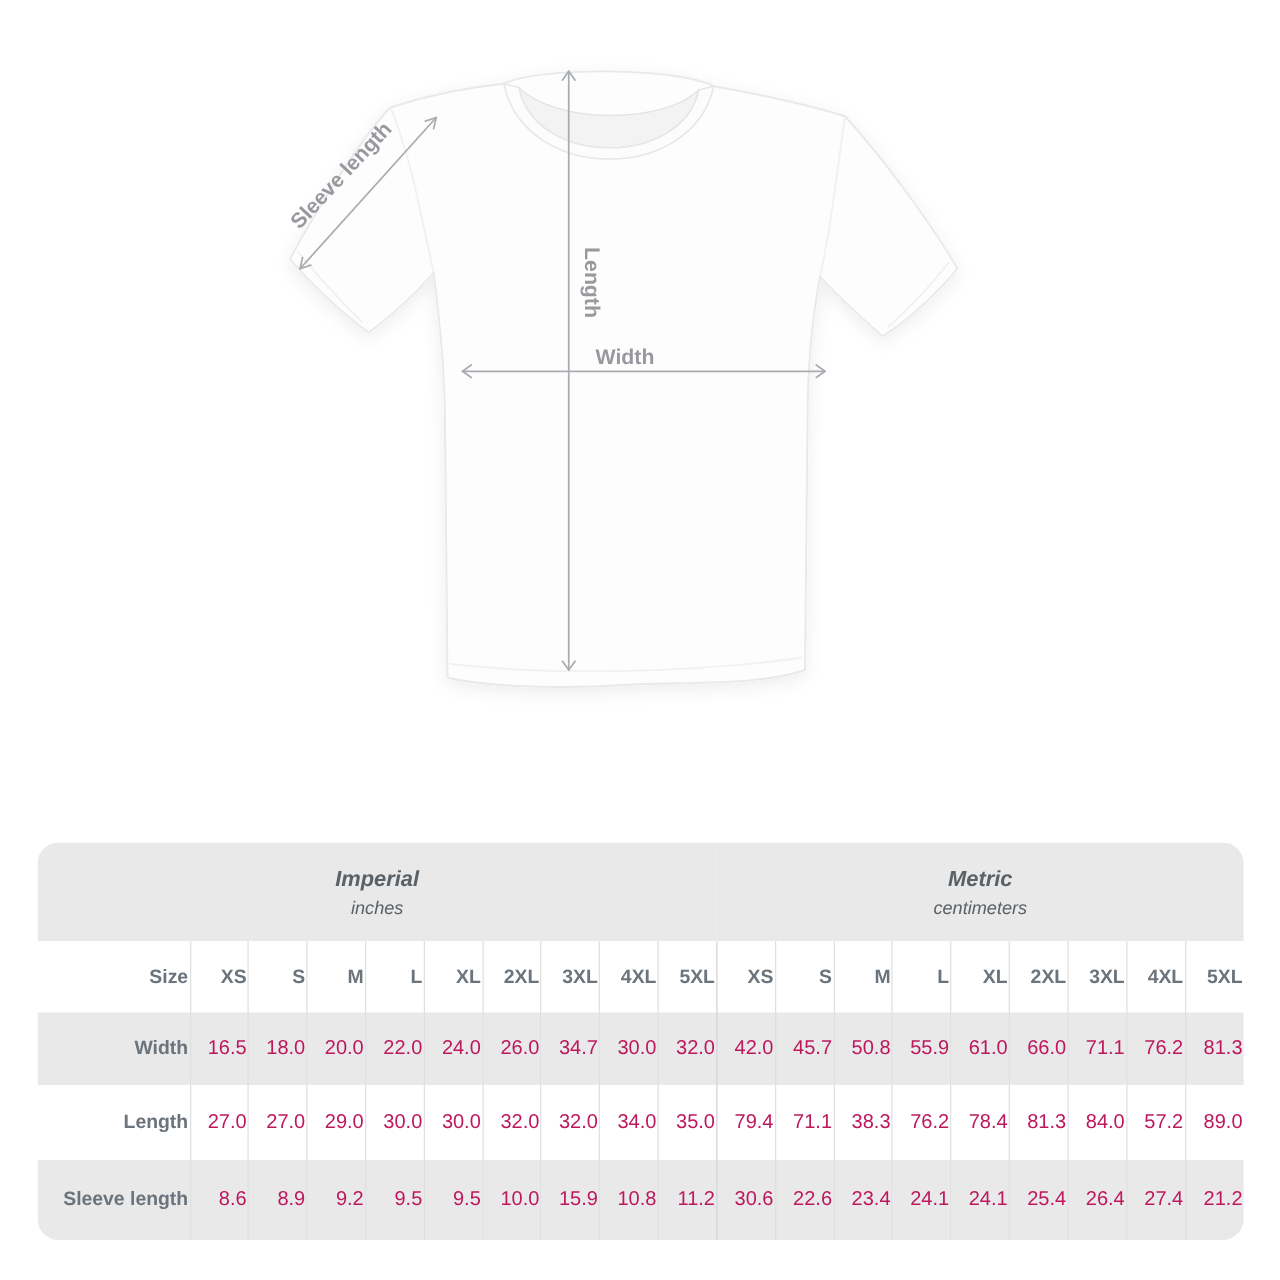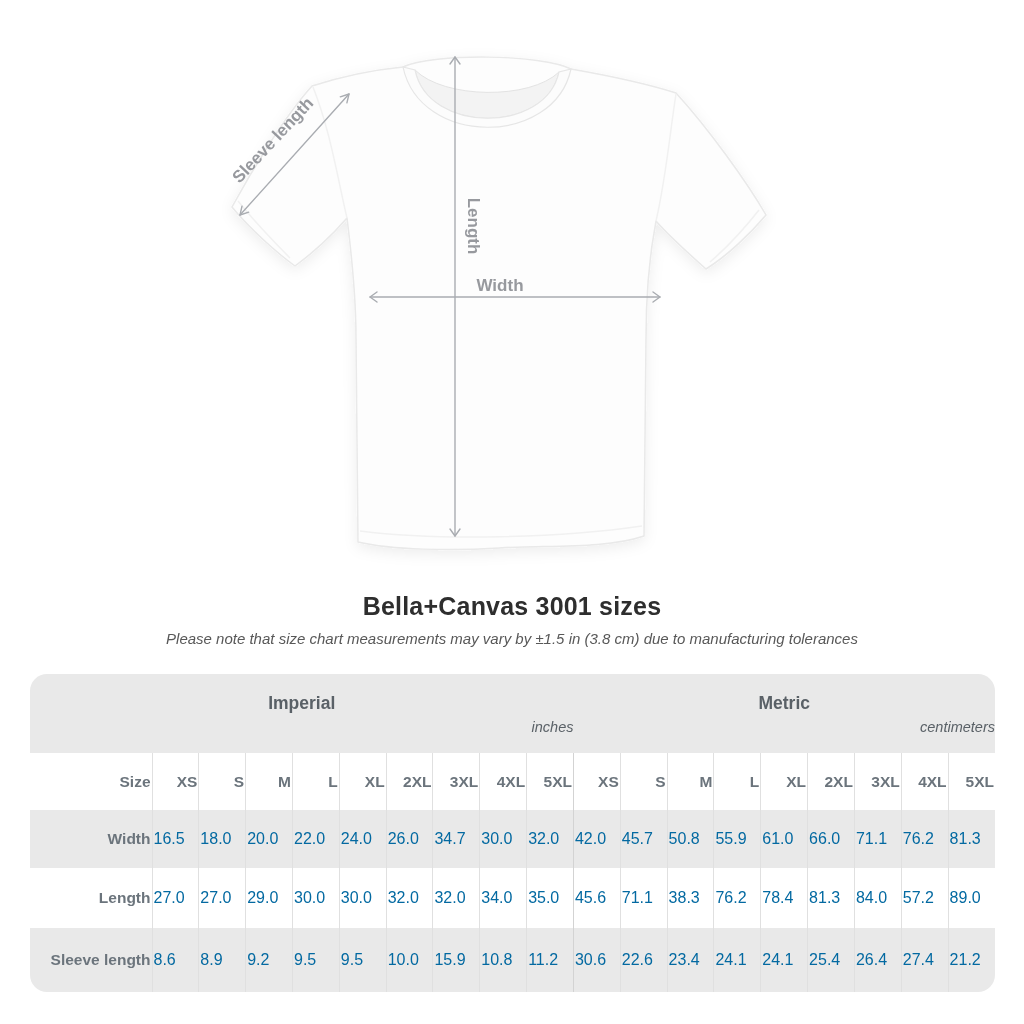--- a/index.html
+++ b/index.html
@@ -9,28 +9,28 @@
   .shirt-svg{position:absolute;left:0;top:0;}
 
   .heading{position:absolute;left:0;top:592px;width:1024px;text-align:center;}
   .title{font-size:25px;font-weight:bold;color:#2e2e2e;letter-spacing:0.2px;}
   .subtitle{margin-top:9px;font-size:15px;font-style:italic;color:#585858;}
 
   .table-wrap{position:absolute;left:30px;top:674px;width:965px;border-radius:17px;overflow:hidden;}
   table{width:100%;border-collapse:collapse;table-layout:fixed;}
   col.c-label{width:122px;}
   tr.unit-row th{background:#e9e9e9;height:79px;vertical-align:middle;text-align:center;padding:0;font-weight:normal;}
-  .uname{font-weight:bold;font-size:17.5px;color:#5a6167;}
-  .usub{font-style:italic;font-size:14.5px;color:#5a6167;margin-top:5px;text-align:right;}
+  .uname{font-style:italic;font-weight:bold;font-size:17.5px;color:#5a6167;}
+  .usub{font-style:italic;font-size:14.5px;color:#5a6167;margin-top:5px;}
   tr.size-row{height:57px;background:#ffffff;}
   tr.r-width{height:58px;background:#e9e9e9;}
   tr.r-length{height:60px;background:#ffffff;}
   tr.r-sleeve{height:64px;background:#e9e9e9;}
   th.rlabel, td.szh{font-weight:bold;color:#6b747c;font-size:15.5px;text-align:right;vertical-align:middle;}
-  td.val{font-size:16px;color:#0369a1;text-align:left;vertical-align:middle;font-weight:normal;}
+  td.val{font-size:16px;color:#be185d;text-align:right;vertical-align:middle;font-weight:normal;}
   tr.size-row > *:not(:first-child),
   tr.r-width > *:not(:first-child),
   tr.r-length > *:not(:first-child),
   tr.r-sleeve > *:not(:first-child){border-left:1px solid #e0e0e0;}
   .grp{border-left:1px solid #d3d3d3 !important;}
 </style>
 </head>
 <body>
 
 <div class="page">
@@ -91,24 +91,20 @@
       </g>
     </g>
 
     <g font-family="Liberation Sans, sans-serif" font-weight="bold" font-size="17" fill="#97999e">
       <text x="500" y="291" text-anchor="middle">Width</text>
       <text x="468" y="226" text-anchor="middle" transform="rotate(90 468 226)">Length</text>
       <text x="277" y="144" text-anchor="middle" transform="rotate(-47 277 144)">Sleeve length</text>
     </g>
   </svg>
 
-  <div class="heading">
-    <div class="title">Bella+Canvas 3001 sizes</div>
-    <div class="subtitle">Please note that size chart measurements may vary by ±1.5 in (3.8 cm) due to manufacturing tolerances</div>
-  </div>
 
   <div class="table-wrap">
     <table>
       <colgroup>
         <col class="c-label">
         <col>
           <col>
           <col>
           <col>
           <col>
@@ -186,21 +182,21 @@
           <th class="rlabel">Length</th>
           <td class="val">27.0</td>
           <td class="val">27.0</td>
           <td class="val">29.0</td>
           <td class="val">30.0</td>
           <td class="val">30.0</td>
           <td class="val">32.0</td>
           <td class="val">32.0</td>
           <td class="val">34.0</td>
           <td class="val">35.0</td>
-          <td class="val grp">45.6</td>
+          <td class="val grp">79.4</td>
           <td class="val">71.1</td>
           <td class="val">38.3</td>
           <td class="val">76.2</td>
           <td class="val">78.4</td>
           <td class="val">81.3</td>
           <td class="val">84.0</td>
           <td class="val">57.2</td>
           <td class="val">89.0</td>
         </tr>
 

